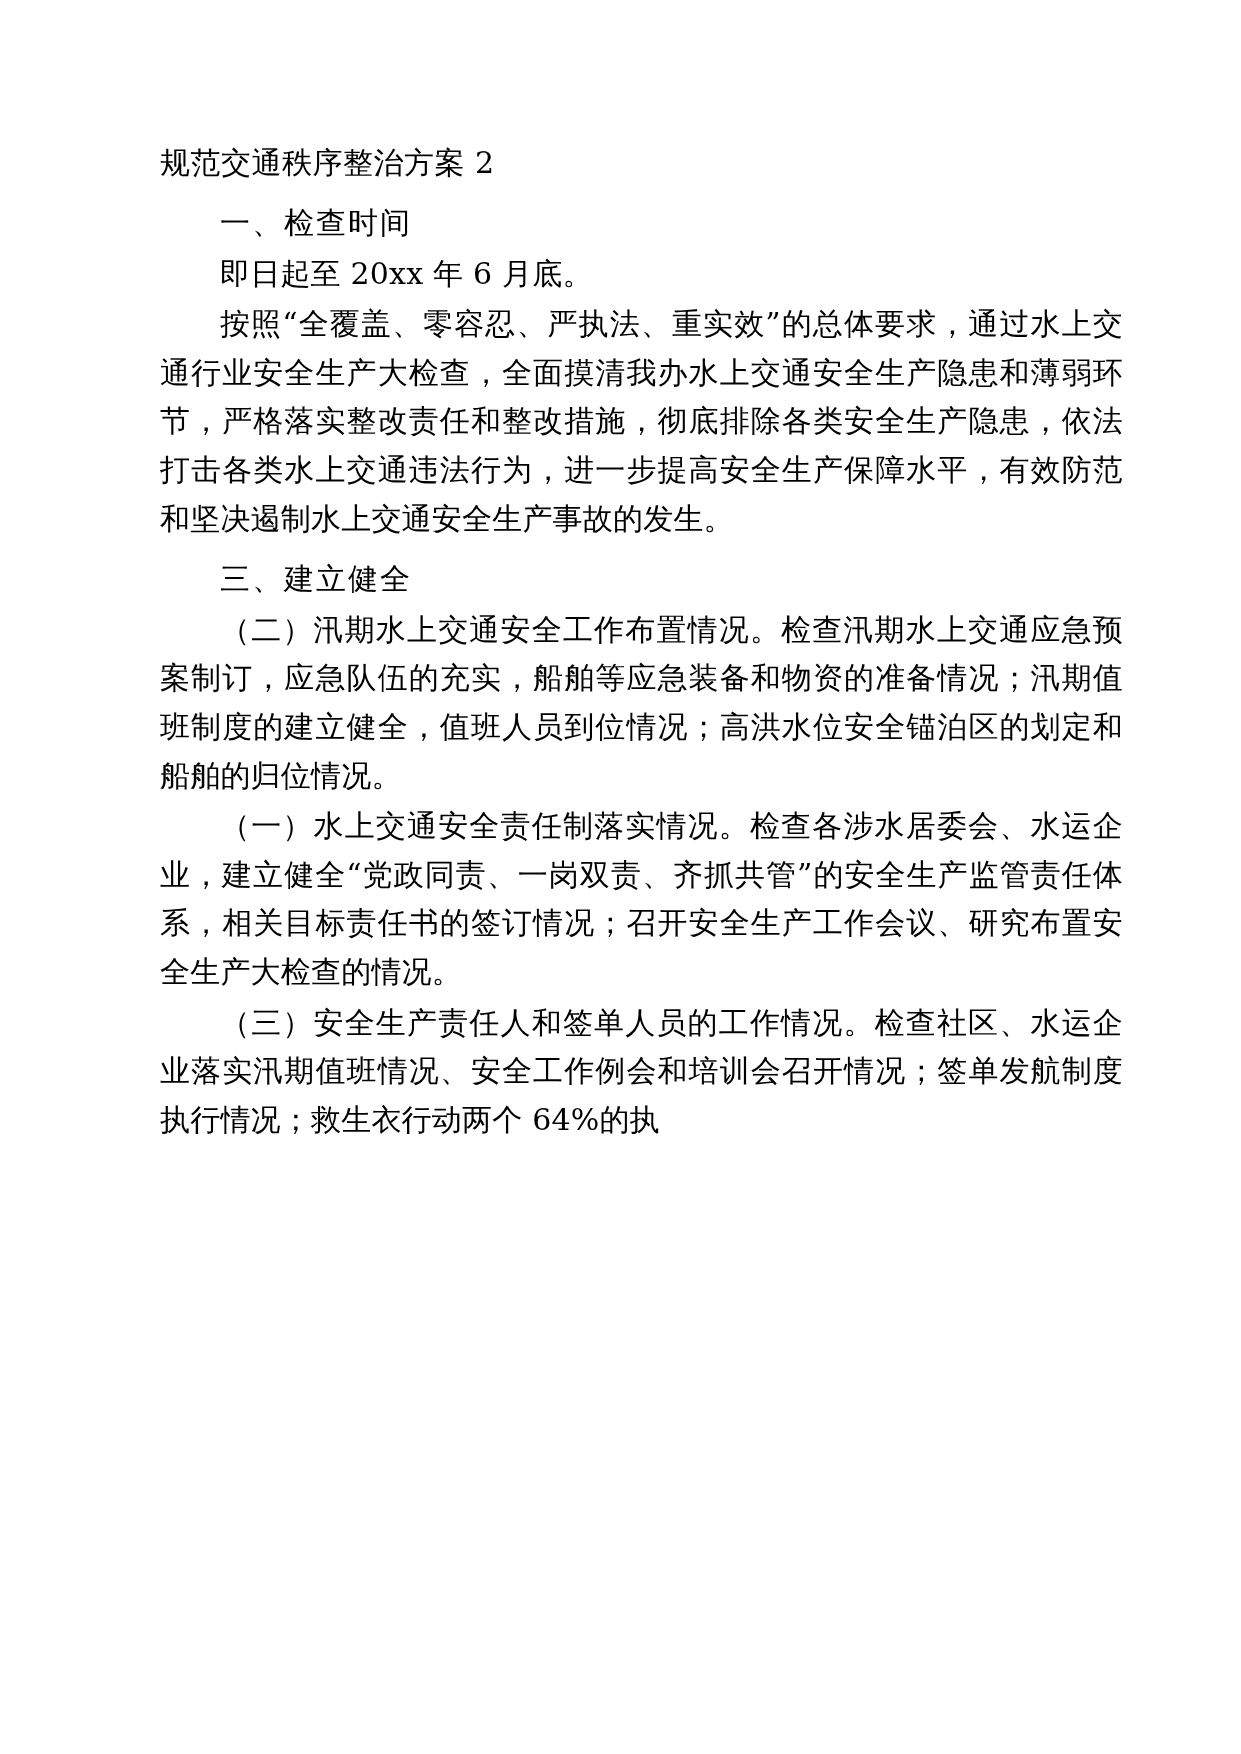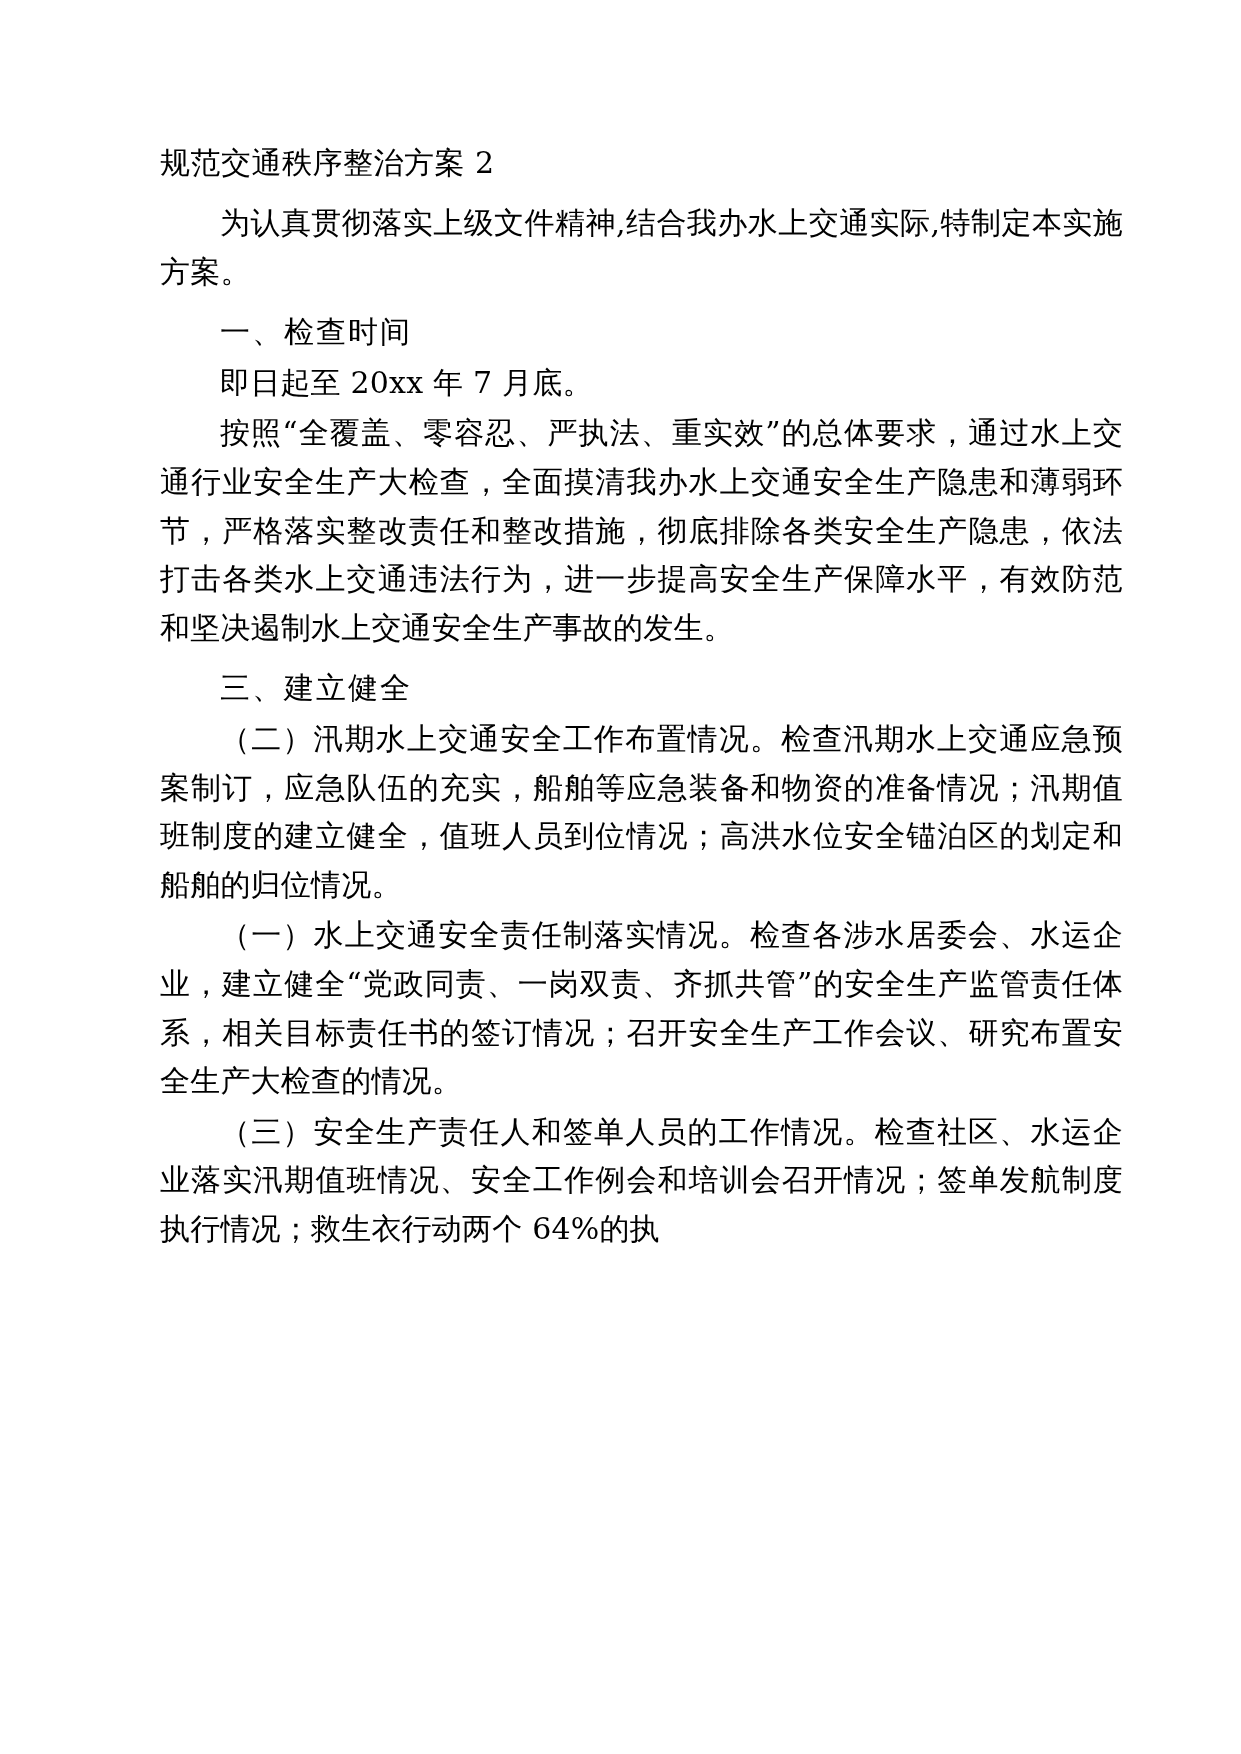--- a/index.html
+++ b/index.html
@@ -45,21 +45,20 @@
     letter-spacing: 2px;
     word-break: break-all;
   }
 </style>
 </head>
 <body>
 
 <div class="page">
   <h1 class="doc-title">规范交通秩序整治方案 2</h1>
 
-  <p class="para">为认真贯彻落实上级文件精神,结合我办水上交通实际,特制定本实施方案。</p>
   <p class="heading">一、检查时间</p>
-  <p class="para">即日起至 20xx 年 7 月底。</p>
+  <p class="para">即日起至 20xx 年 6 月底。</p>
   <p class="para">按照“全覆盖、零容忍、严执法、重实效”的总体要求，通过水上交通行业安全生产大检查，全面摸清我办水上交通安全生产隐患和薄弱环节，严格落实整改责任和整改措施，彻底排除各类安全生产隐患，依法打击各类水上交通违法行为，进一步提高安全生产保障水平，有效防范和坚决遏制水上交通安全生产事故的发生。</p>
   <p class="heading">三、建立健全</p>
   <p class="para">（二）汛期水上交通安全工作布置情况。检查汛期水上交通应急预案制订，应急队伍的充实，船舶等应急装备和物资的准备情况；汛期值班制度的建立健全，值班人员到位情况；高洪水位安全锚泊区的划定和船舶的归位情况。</p>
   <p class="para">（一）水上交通安全责任制落实情况。检查各涉水居委会、水运企业，建立健全“党政同责、一岗双责、齐抓共管”的安全生产监管责任体系，相关目标责任书的签订情况；召开安全生产工作会议、研究布置安全生产大检查的情况。</p>
   <p class="para">（三）安全生产责任人和签单人员的工作情况。检查社区、水运企业落实汛期值班情况、安全工作例会和培训会召开情况；签单发航制度执行情况；救生衣行动两个 64%的执</p>
 </div>
 
 </body></html>

